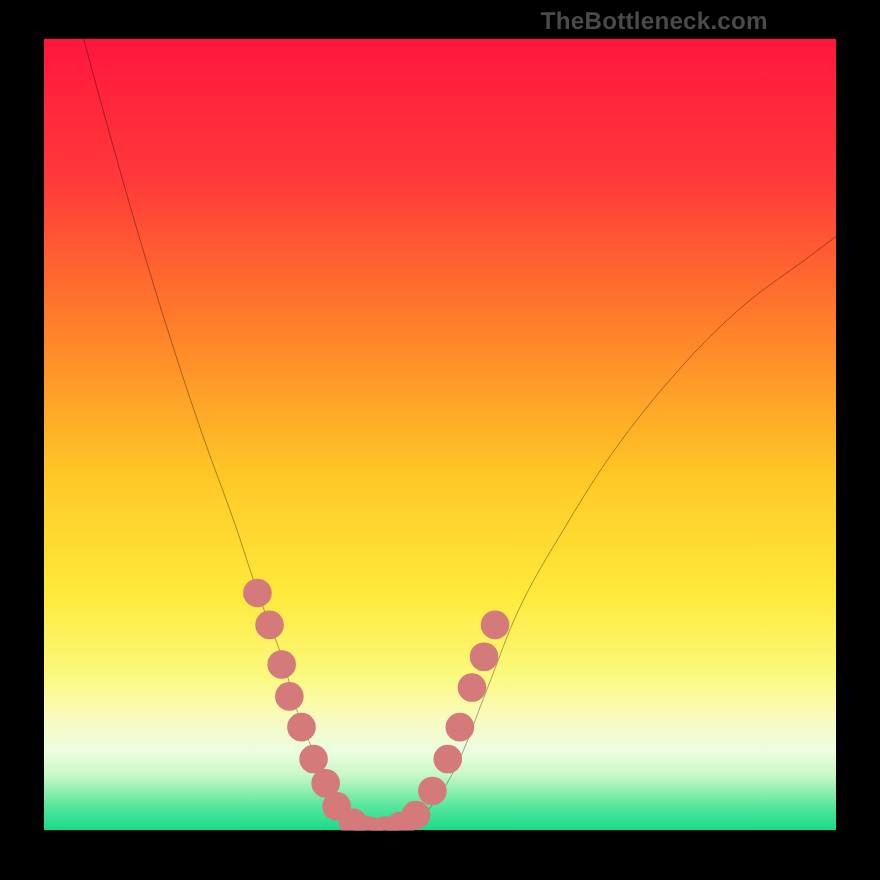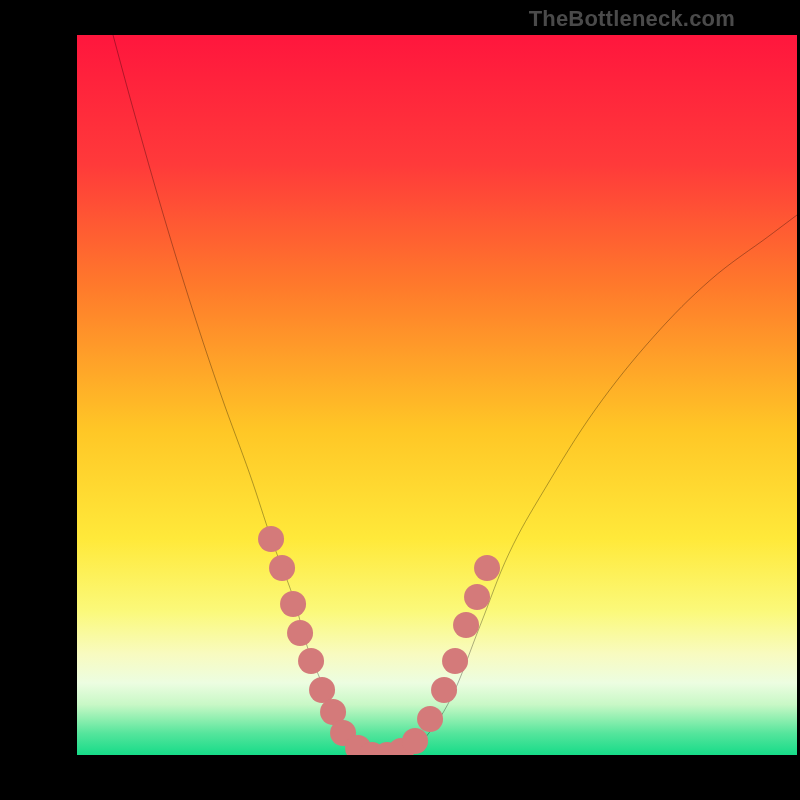--- a/index.html
+++ b/index.html
@@ -9,21 +9,20 @@
     height: 800px;
     background: #000;
     overflow: hidden;
     font-family: Arial, Helvetica, sans-serif;
   }
   .frame {
     position: relative;
     width: 708px;
     height: 800px;
     background: #000;
-    margin-left: 37px;
   }
   .watermark {
     position: absolute;
     top: 6px;
     right: 10px;
     font-size: 22px;
     font-weight: 600;
     color: #4a4a4a;
     letter-spacing: 0.2px;
     z-index: 30;

